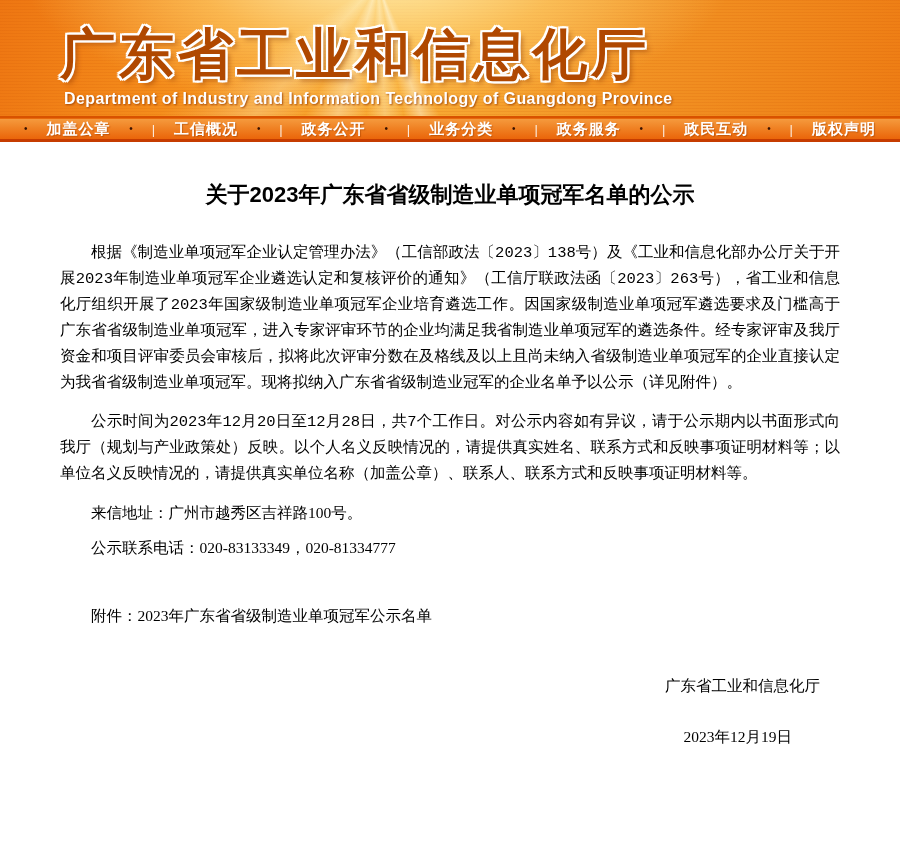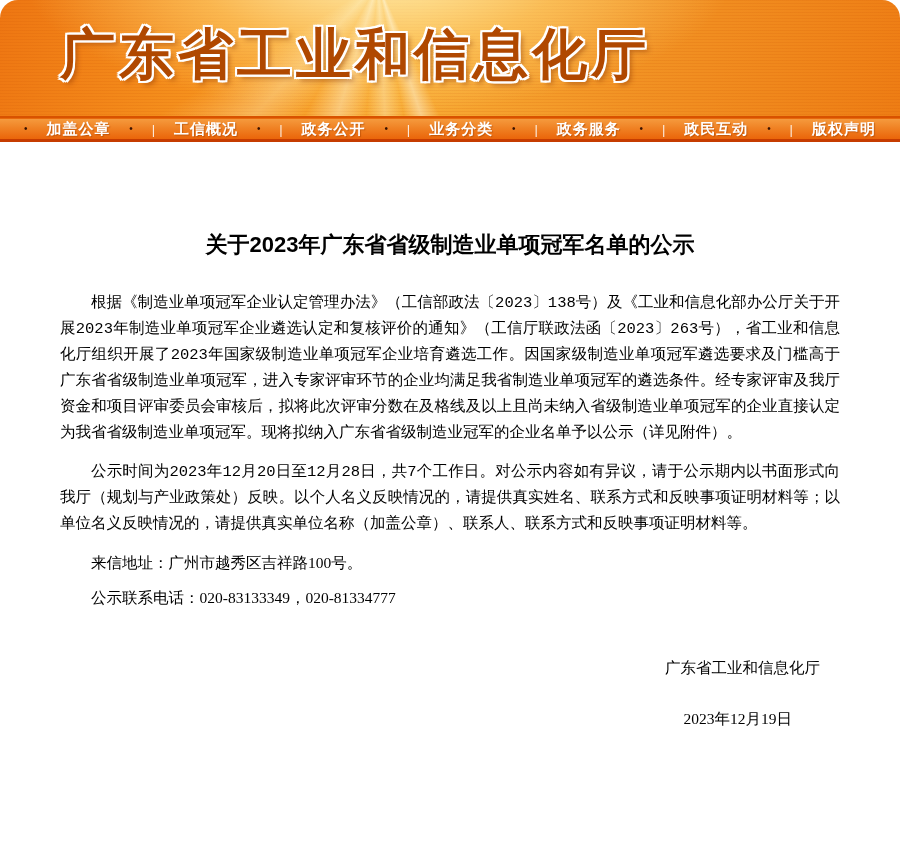--- a/index.html
+++ b/index.html
@@ -1,18 +1,18 @@
 <!DOCTYPE html>
 <html><head>
 <meta charset="utf-8">
 <style>
   * { margin: 0; padding: 0; box-sizing: border-box; }
   html, body { background: #ffffff; }
   body { width: 900px; font-family: "Liberation Sans", sans-serif; }
-  .page { width: 900px; height: 858px; overflow: hidden; background: #fff; border-radius: 18px; }
+  .page { width: 900px; height: 858px; overflow: hidden; background: #fff; }
 
   
   .banner {
     position: relative;
     height: 118px;
     border-bottom: 2px solid #d85200;
     background: linear-gradient(105deg, #ee7612 0%, #f6931e 25%, #f9ae36 45%, #f29324 70%, #ee7d14 100%);
     overflow: hidden;
   }
   .banner-stripes {
@@ -63,21 +63,21 @@
   .nav-item {
     color: #ffffff; text-decoration: none; font-size: 15px; font-weight: bold;
     letter-spacing: 1px; cursor: pointer;
     text-shadow: 1px 1px 1px rgba(170,70,0,0.6);
   }
   .nav-dot { font-size: 10px; color: #3a1200; line-height: 1; }
   .nav-pipe { color: rgba(255,255,255,0.85); font-size: 13px; }
 
   
   .article {
-    width: 780px; margin: 0 auto; padding-top: 88px;
+    width: 780px; margin: 0 auto; padding-top: 38px;
     font-family: "Liberation Serif", "DejaVu Serif", serif;
     color: #000;
   }
   .article-title {
     text-align: center;
     font-family: "Liberation Sans", sans-serif;
     font-size: 22px; font-weight: bold; color: #000;
     margin-bottom: 30px;
   }
   .meta {
@@ -109,20 +109,21 @@
 </head>
 <body>
 
 <div class="page">
 
   <header class="banner">
     <div class="banner-stripes"></div>
     <div class="banner-glow"></div>
     <div class="banner-rays"></div>
     <div class="banner-title">广东省工业和信息化厅</div>
+    <div class="banner-subtitle">Department of Industry and Information Technology of Guangdong Province</div>
   </header>
 
   <nav class="navbar">
     <span class="nav-dot">•</span>
     <a class="nav-item">加盖公章</a>
     <span class="nav-dot">•</span>
     <span class="nav-pipe">|</span>
     <a class="nav-item">工信概况</a>
     <span class="nav-dot">•</span>
     <span class="nav-pipe">|</span>
@@ -144,18 +145,19 @@
   <main class="article">
     <h1 class="article-title">关于2023年广东省省级制造业单项冠军名单的公示</h1>
 
 
     <p class="body-p">根据《制造业单项冠军企业认定管理办法》（工信部政法〔2023〕138号）及《工业和信息化部办公厅关于开展2023年制造业单项冠军企业遴选认定和复核评价的通知》（工信厅联政法函〔2023〕263号），省工业和信息化厅组织开展了2023年国家级制造业单项冠军企业培育遴选工作。因国家级制造业单项冠军遴选要求及门槛高于广东省省级制造业单项冠军，进入专家评审环节的企业均满足我省制造业单项冠军的遴选条件。经专家评审及我厅资金和项目评审委员会审核后，拟将此次评审分数在及格线及以上且尚未纳入省级制造业单项冠军的企业直接认定为我省省级制造业单项冠军。现将拟纳入广东省省级制造业冠军的企业名单予以公示（详见附件）。</p>
     <p class="body-p">公示时间为2023年12月20日至12月28日，共7个工作日。对公示内容如有异议，请于公示期内以书面形式向我厅（规划与产业政策处）反映。以个人名义反映情况的，请提供真实姓名、联系方式和反映事项证明材料等；以单位名义反映情况的，请提供真实单位名称（加盖公章）、联系人、联系方式和反映事项证明材料等。</p>
 
     <p class="contact-line">来信地址：广州市越秀区吉祥路100号。</p>
     <p class="contact-line">公示联系电话：020-83133349，020-81334777</p>
 
+    <p class="attachment-line">附件：2023年广东省省级制造业单项冠军公示名单</p>
 
     <p class="signature-org">广东省工业和信息化厅</p>
     <p class="signature-date">2023年12月19日</p>
   </main>
 
 </div>
 
 </body></html>

